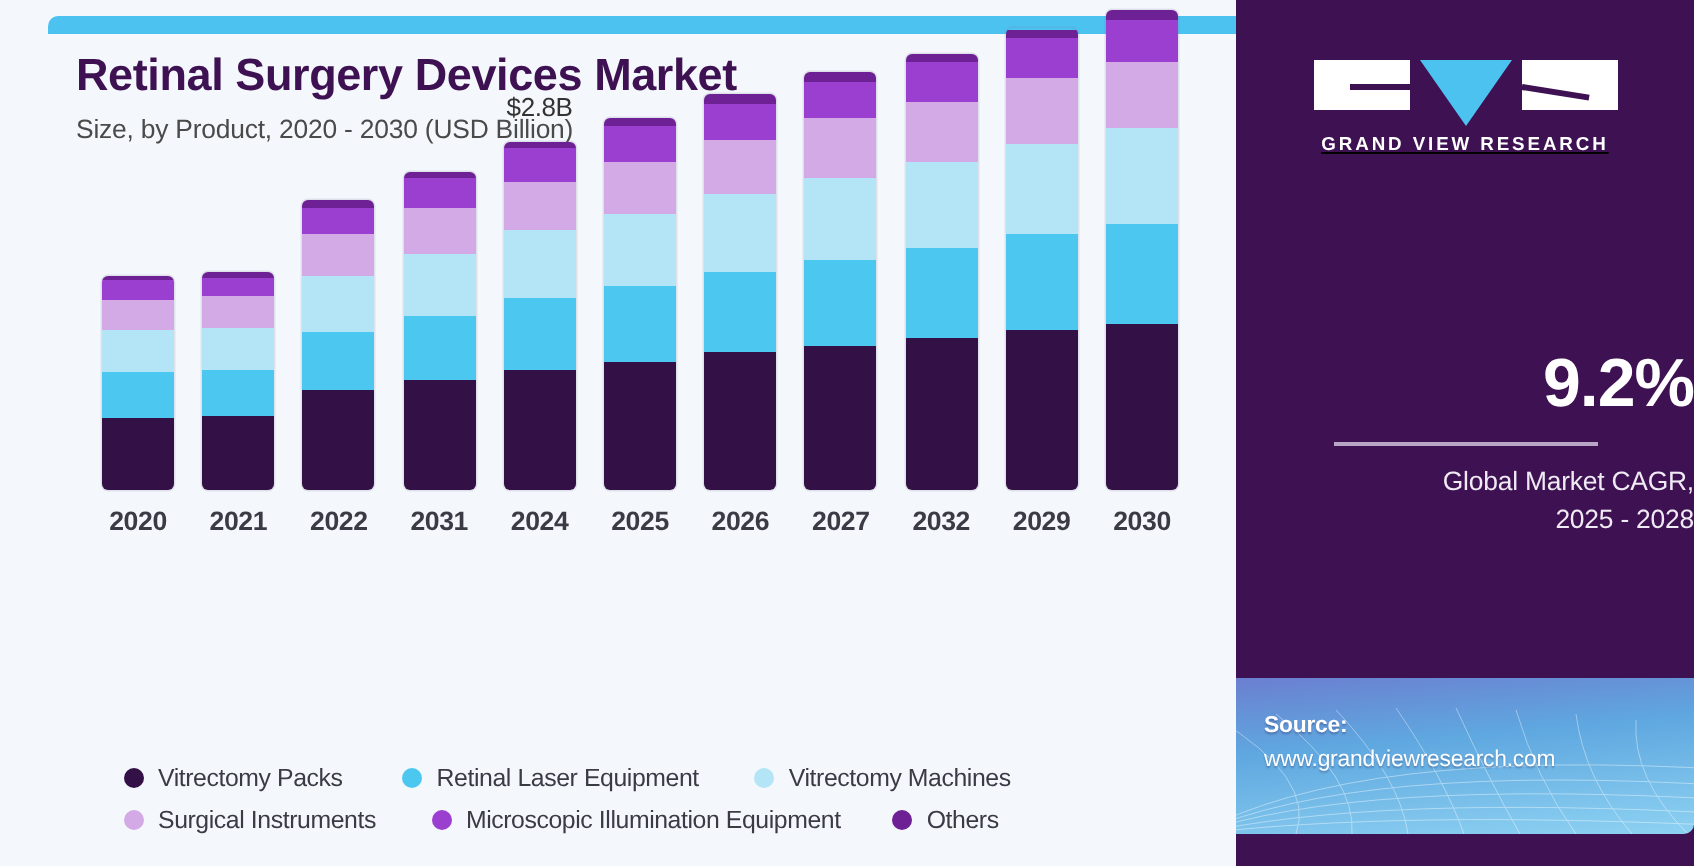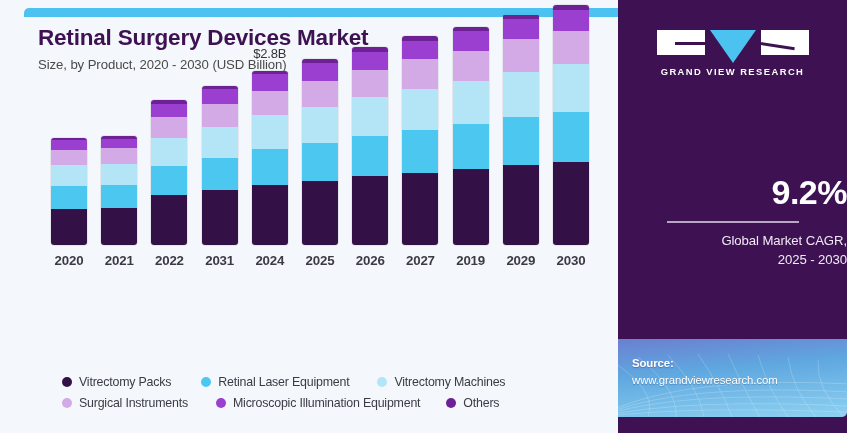--- a/index.html
+++ b/index.html
@@ -87,21 +87,21 @@
   }
 
   
   .legend {
     position: absolute;
     left: 62px; bottom: 16px;
     width: 540px;
   }
   .legend-row {
     display: flex;
-    align-items: flex-start;
+    align-items: flex-end;
     height: 21px;
   }
   .legend-item {
     display: flex;
     align-items: center;
     white-space: nowrap;
   }
   .legend-dot {
     width: 10px; height: 10px;
     border-radius: 50%;
@@ -128,20 +128,21 @@
     width: 229px; height: 417px;
     background: #3d1152;
     border-top-right-radius: 5px;
   }
   
   .logo {
     position: absolute;
     left: 50%; top: 22px;
     transform: translateX(-50%);
     width: 152px;
+    text-decoration: underline;
   }
   .logo-marks {
     display: flex;
     align-items: flex-start;
     justify-content: center;
     gap: 5px;
     height: 27px;
   }
   .logo-g, .logo-r {
     position: relative;
@@ -312,21 +313,21 @@
         </div>
         <div class="x-label" style="left: 397.4px;">2027</div>
         <div class="bar" style="left: 452.6px; height: 218.077px;">
           <div class="seg" style="height: 34.8571%; background: rgb(51, 16, 70);"></div>
           <div class="seg" style="height: 20.5714%; background: rgb(76, 200, 240);"></div>
           <div class="seg" style="height: 19.7143%; background: rgb(179, 229, 247);"></div>
           <div class="seg" style="height: 14%; background: rgb(211, 169, 230);"></div>
           <div class="seg" style="height: 8.85714%; background: rgb(155, 63, 208);"></div>
           <div class="seg" style="height: 2%; background: rgb(109, 33, 148);"></div>
         </div>
-        <div class="x-label" style="left: 447.6px;">2019</div>
+        <div class="x-label" style="left: 447.6px;">2032</div>
         <div class="bar" style="left: 502.8px; height: 230.538px;">
           <div class="seg" style="height: 34.8649%; background: rgb(51, 16, 70);"></div>
           <div class="seg" style="height: 20.5405%; background: rgb(76, 200, 240);"></div>
           <div class="seg" style="height: 19.7297%; background: rgb(179, 229, 247);"></div>
           <div class="seg" style="height: 14.0541%; background: rgb(211, 169, 230);"></div>
           <div class="seg" style="height: 8.91892%; background: rgb(155, 63, 208);"></div>
           <div class="seg" style="height: 1.89189%; background: rgb(109, 33, 148);"></div>
         </div>
         <div class="x-label" style="left: 497.8px;">2029</div>
         <div class="bar" style="left: 553px; height: 240.508px;">
@@ -381,21 +382,21 @@
           <div class="logo-v"></div>
           <div class="logo-r"></div>
         </div>
         <div class="logo-word">GRAND VIEW RESEARCH</div>
       </div>
 
       <div class="cagr-block">
         <div class="cagr-value">9.2%</div>
         <div class="cagr-rule"></div>
         <div class="cagr-caption">Global Market CAGR,</div>
-        <div class="cagr-caption">2025 - 2030</div>
+        <div class="cagr-caption">2025 - 2028</div>
       </div>
 
       <div class="source-box">
         <svg class="mesh" viewBox="0 0 229 78" preserveAspectRatio="none">
           <g stroke="#ffffff" stroke-width="0.5" fill="none" opacity="0.75">
             <path d="M-20,78 Q60,34 249,46"></path>
             <path d="M-20,78 Q60,42 249,54"></path>
             <path d="M-20,78 Q60,50 249,61"></path>
             <path d="M-20,78 Q70,58 249,68"></path>
             <path d="M-20,78 Q80,66 249,74"></path>

